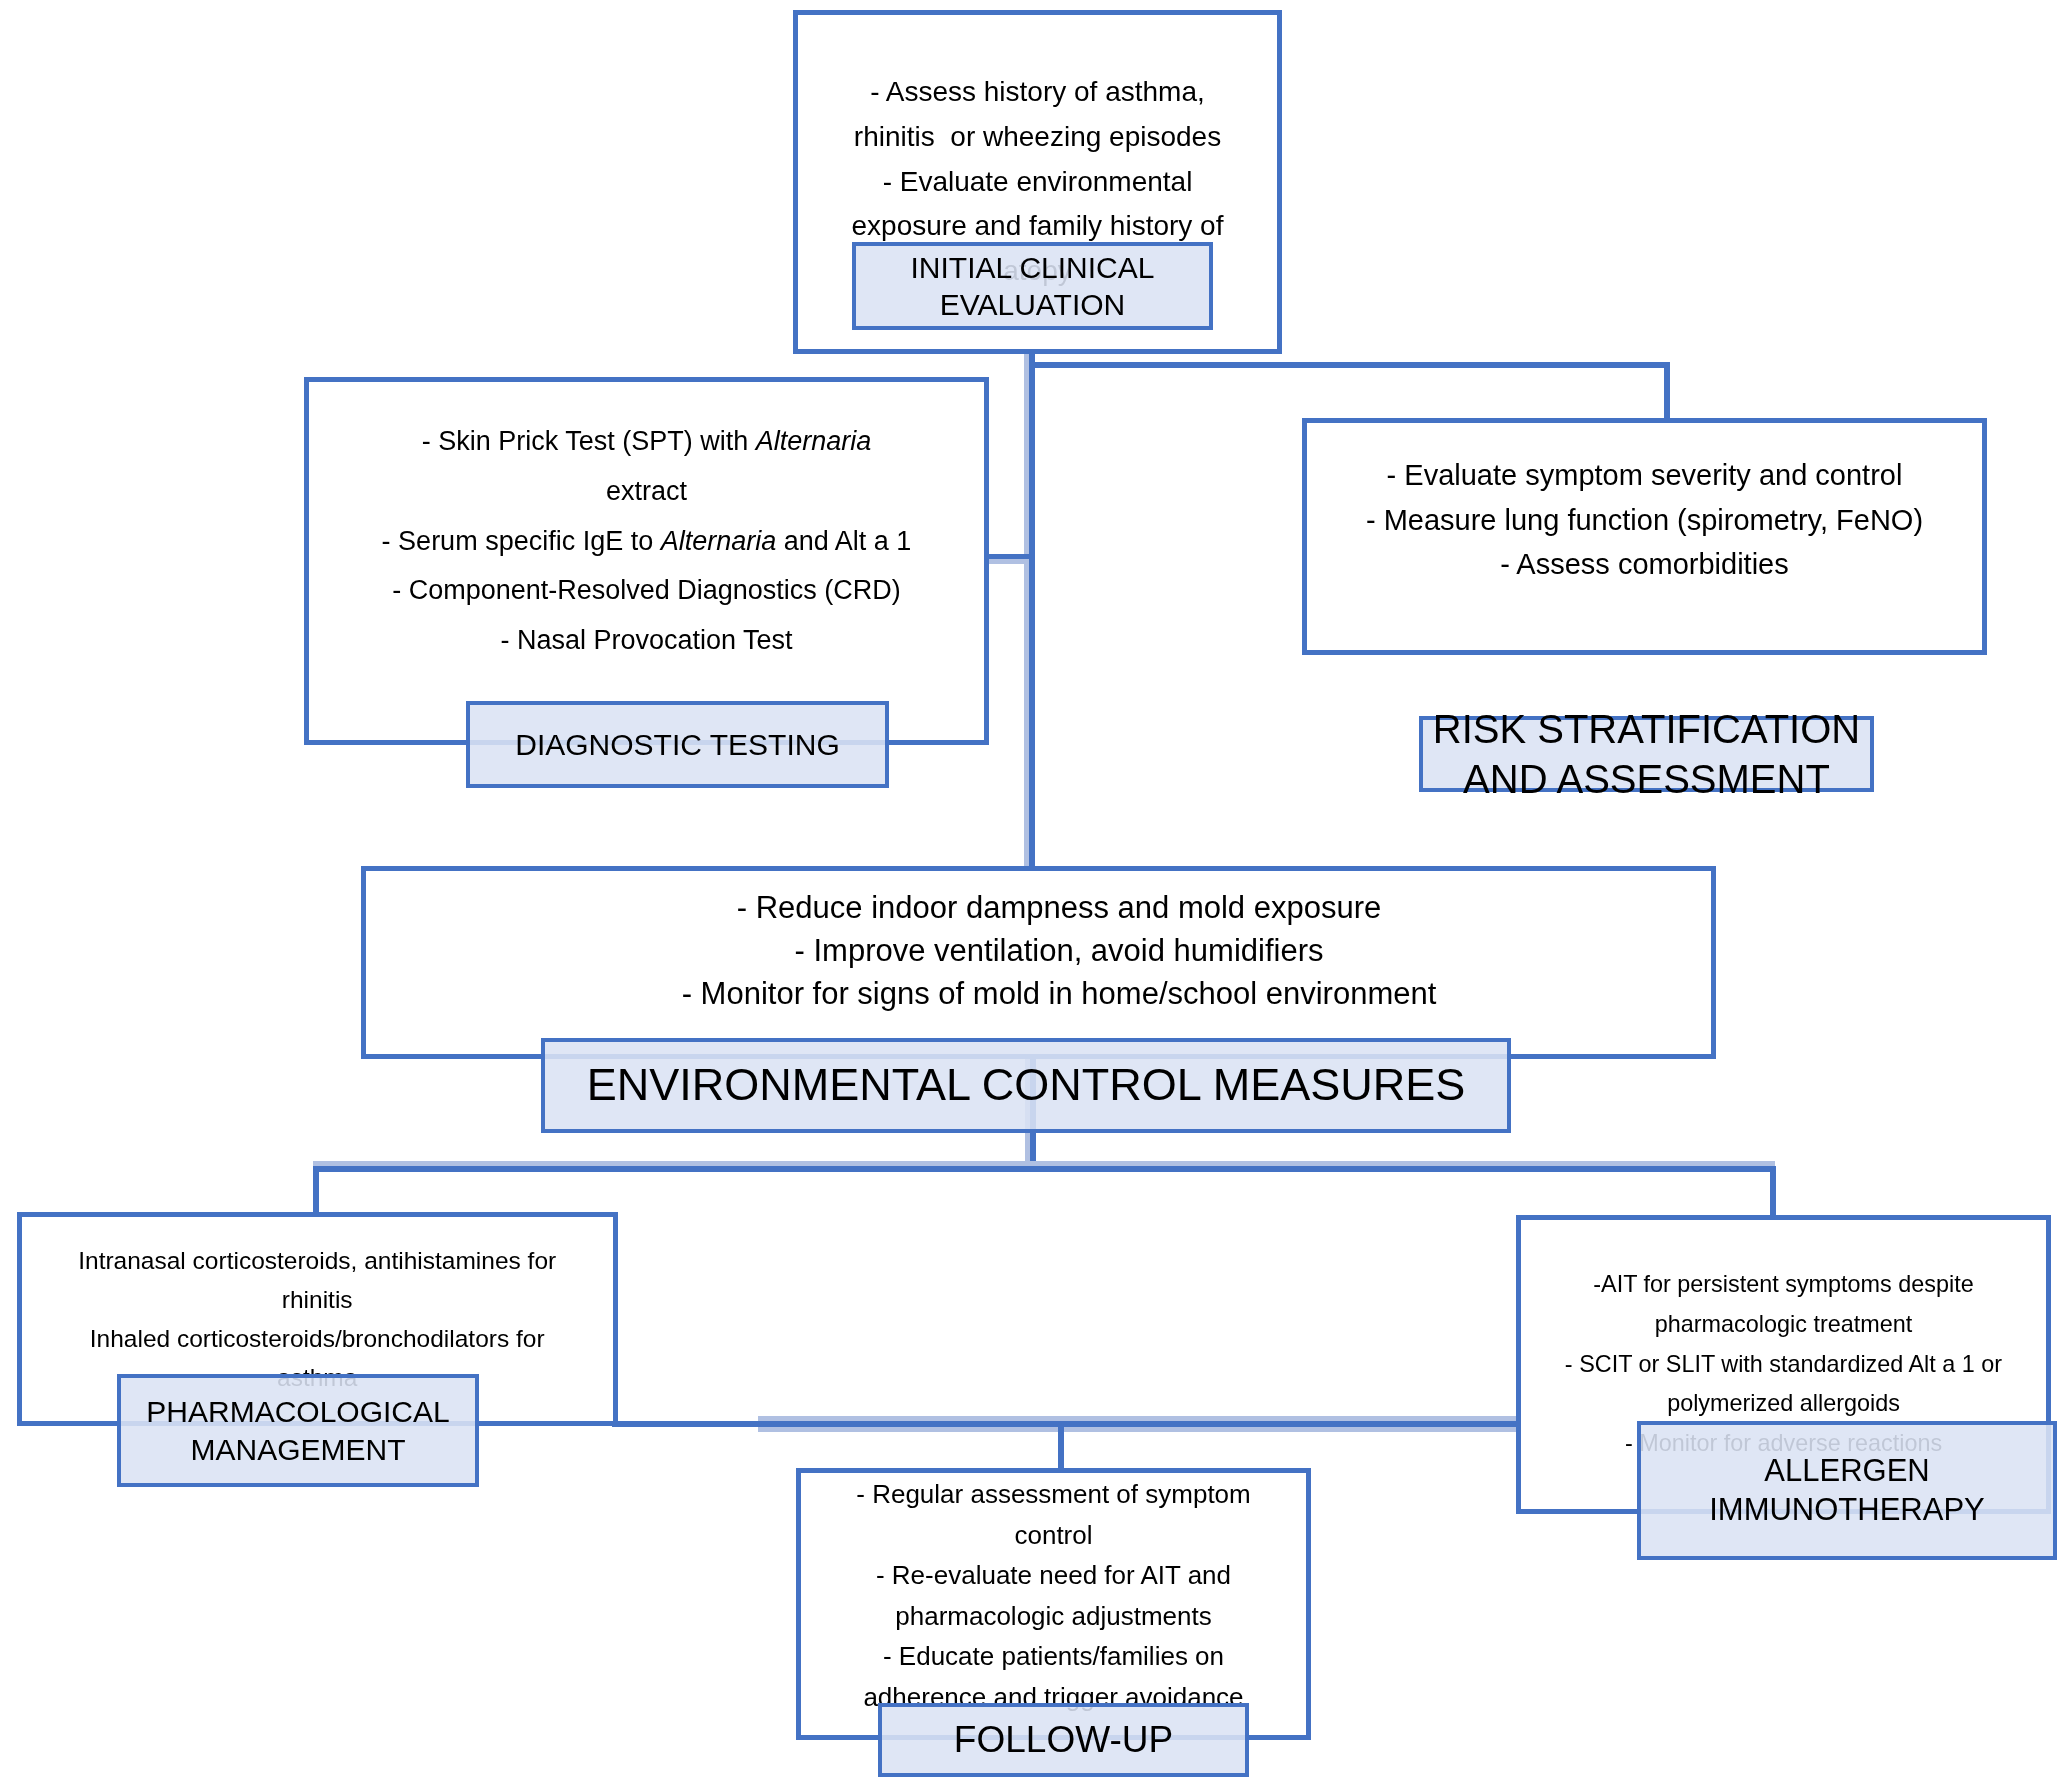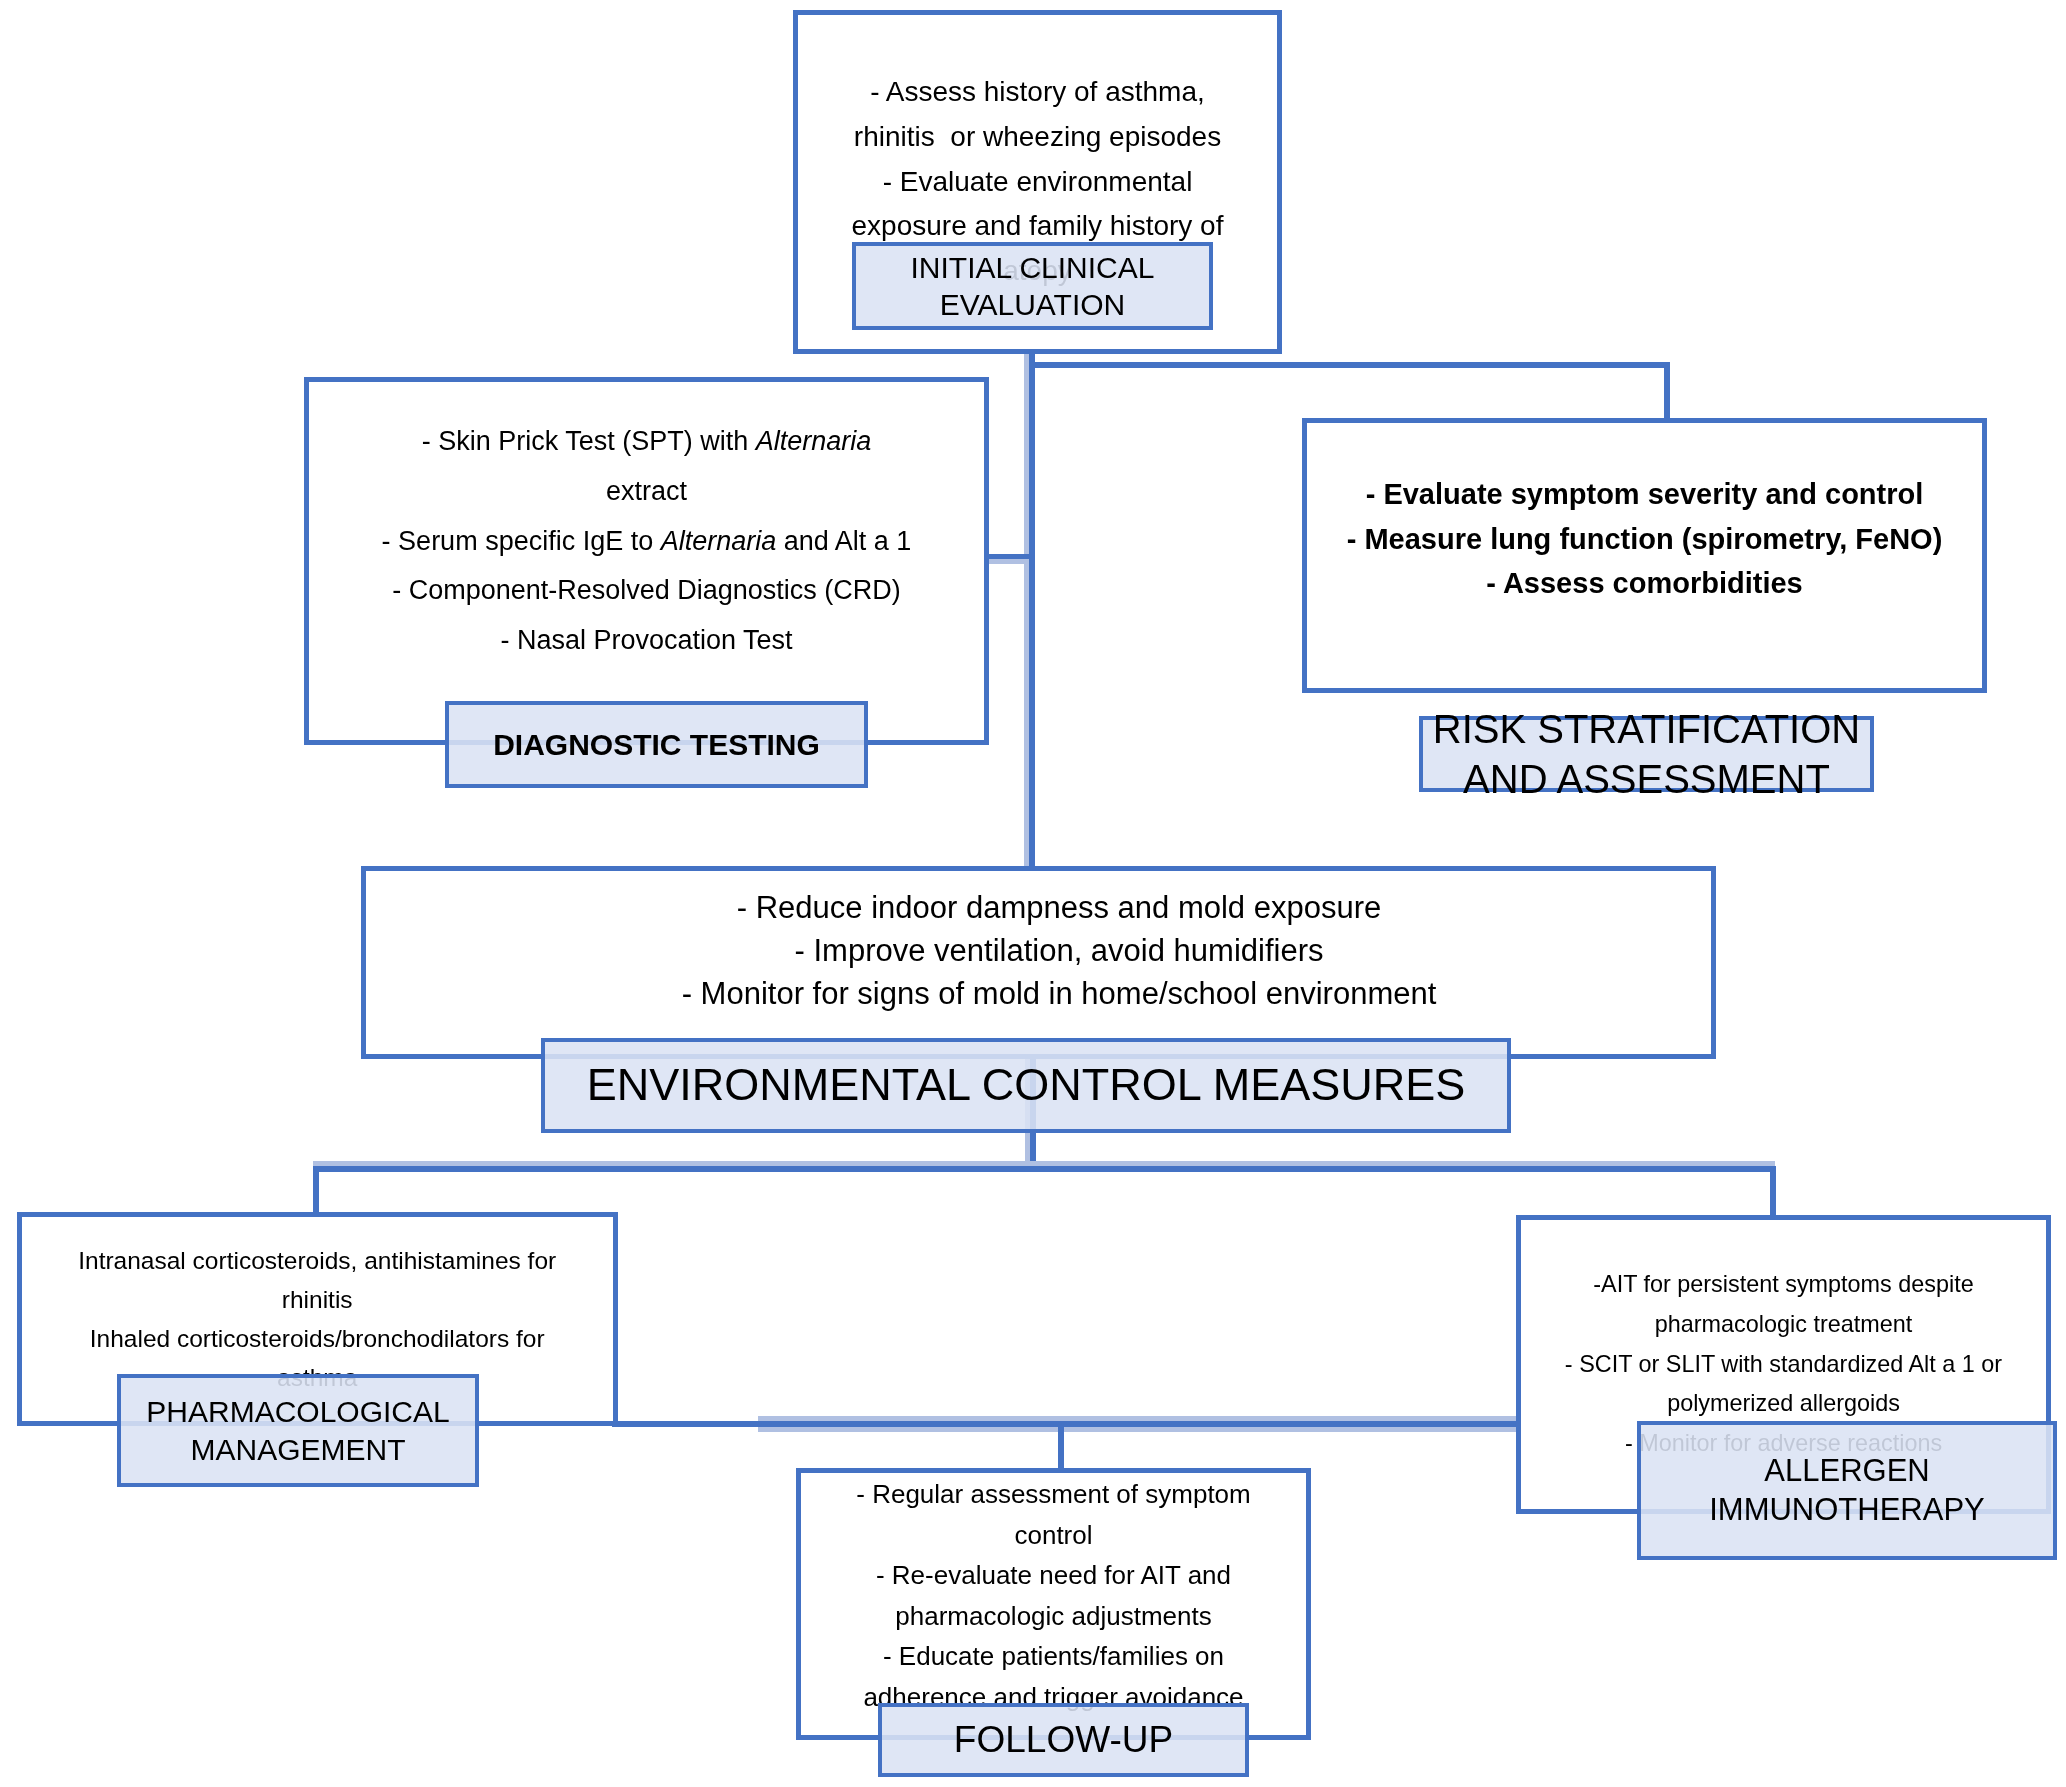--- a/index.html
+++ b/index.html
@@ -33,34 +33,34 @@
     z-index:3;
     display:flex;align-items:center;justify-content:center;
     text-align:center;line-height:1.25;white-space:pre-wrap;
   }
 
   
   #b-initial{left:793px;top:10px;width:489px;height:344px;}
   #b-initial .content{font-size:28px;line-height:1.6;padding:0 11px;}
   #b-diagnostic{left:304px;top:377px;width:685px;height:368px;}
   #b-diagnostic .content{font-size:27px;line-height:1.85;padding:0 5.6px 39px;}
-  #b-risk{left:1302px;top:418px;width:685px;height:275px;font-weight:bold;}
+  #b-risk{left:1302px;top:418px;width:685px;height:237px;}
   #b-risk .content{font-size:29px;line-height:1.55;padding:0 5.6px 33px;}
   #b-environmental{left:361px;top:866px;width:1355px;height:193px;padding-left:41px;}
   #b-environmental .content{font-size:31px;line-height:1.38;padding:0 11px 22px;}
   #b-pharmacological{left:16.7px;top:1212px;width:601px;height:214px;}
   #b-pharmacological .content{font-size:24.5px;line-height:1.6;padding:0 11px;}
   #b-allergen{left:1516px;top:1215px;width:535px;height:299px;}
   #b-allergen .content{font-size:23.4px;line-height:1.7;padding:0 5.6px;}
   #b-followup{left:796px;top:1468px;width:515px;height:272px;}
   #b-followup .content{font-size:26px;line-height:1.56;padding:0 5.6px 16.7px;}
 
   
   #l-initial{left:852px;top:242px;width:361px;height:88px;font-size:30px;}
-  #l-diagnostic{left:445px;top:701px;width:423px;height:87px;font-size:30px;font-weight:bold;}
+  #l-diagnostic{left:466px;top:701px;width:423px;height:87px;font-size:30px;}
   #l-risk{left:1419px;top:716px;width:455px;height:76px;font-size:40px;}
   #l-environmental{left:541px;top:1038px;width:970px;height:95px;font-size:45px;}
   #l-pharmacological{left:117px;top:1374px;width:362px;height:113px;font-size:30px;}
   #l-allergen{left:1637px;top:1421px;width:420px;height:139px;font-size:31px;padding:0 11px;}
   #l-followup{left:878px;top:1703px;width:371px;height:74px;font-size:37px;}
 
   
   #ln-vmain-lite{left:1024px;top:278px;width:5.6px;height:590px;}
   #ln-vmain{left:1029px;top:278px;width:5.6px;height:590px;}
   #ln-hbranch{left:1029px;top:362px;width:640px;height:5.6px;}

